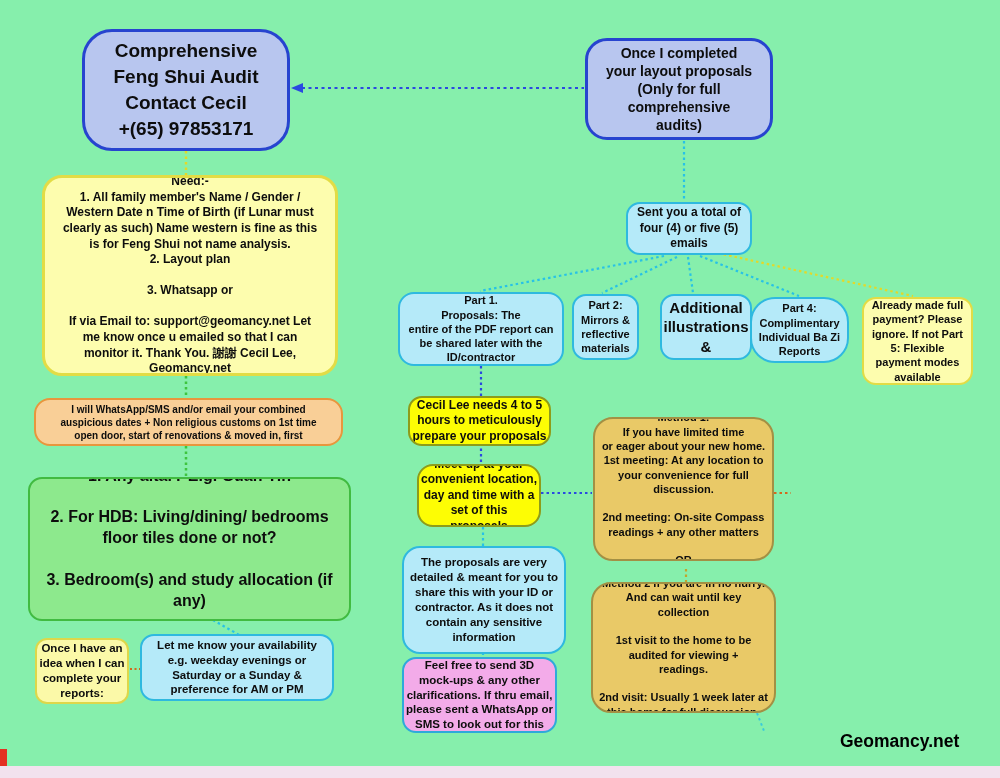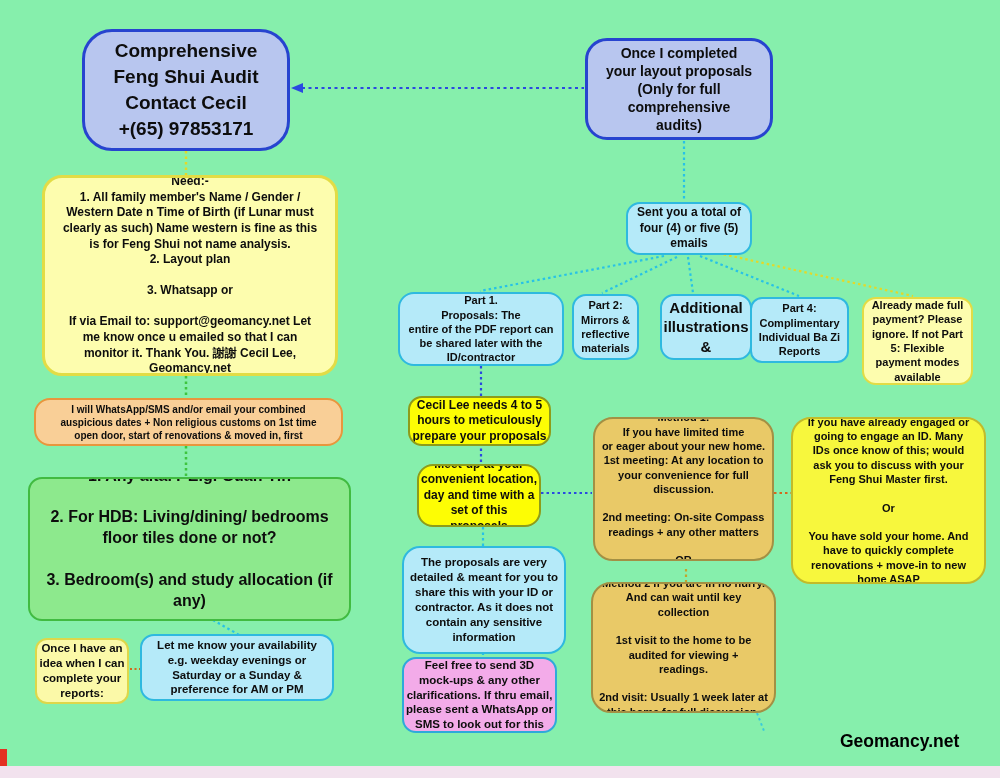--- a/index.html
+++ b/index.html
@@ -120,21 +120,21 @@
   <div class="node cyan" style="left:572px;top:294px;width:67px;height:66px;border-width:2px;border-radius:14px;font-size:11px;padding:2px;">Part 2:
 Mirrors &amp;
 reflective
 materials</div>
 
   <div class="node cyan" style="left:648px;top:294px;width:92px;height:66px;border-width:2px;border-radius:14px;font-size:15px;padding:2px;margin-left:12px;">Part 3:
 Additional
 illustrations &amp;
 resources</div>
 
-  <div class="node cyan" style="left:750px;top:297px;width:99px;height:66px;border-width:2px;border-radius:12px;font-size:11px;padding:2px;">Part 4:
+  <div class="node cyan" style="left:750px;top:297px;width:99px;height:66px;border-width:2px;border-radius:25px;font-size:11px;padding:2px;">Part 4:
 Complimentary
 Individual Ba Zi
 Reports</div>
 
   <div class="node paleYellow" style="left:862px;top:297px;width:111px;height:88px;border-width:2px;border-radius:14px;font-size:11px;padding:2px;">Already made full
 payment? Please
 ignore. If not Part
 5: Flexible
 payment modes
 available</div>
@@ -177,31 +177,19 @@
 And can wait until key
 collection
 
 1st visit to the home to be
 audited for viewing +
 readings.
 
 2nd visit: Usually 1 week later at
 this home for full discussion.</div>
 
-  <div class="node vividYellow" style="left:791px;top:417px;width:195px;height:167px;border-width:2px;border-radius:20px;font-size:11px;padding:2px;">If you have already engaged or
-going to engage an ID. Many
-IDs once know of this; would
-ask you to discuss with your
-Feng Shui Master first.
-
-Or
-
-You have sold your home. And
-have to quickly complete
-renovations + move-in to new
-home ASAP</div>
 
   <div class="footer-brand">Geomancy.net</div>
 
   <div class="red-sliver"></div>
   <div class="bottom-strip"></div>
 
 </div>
 
 </body></html>

